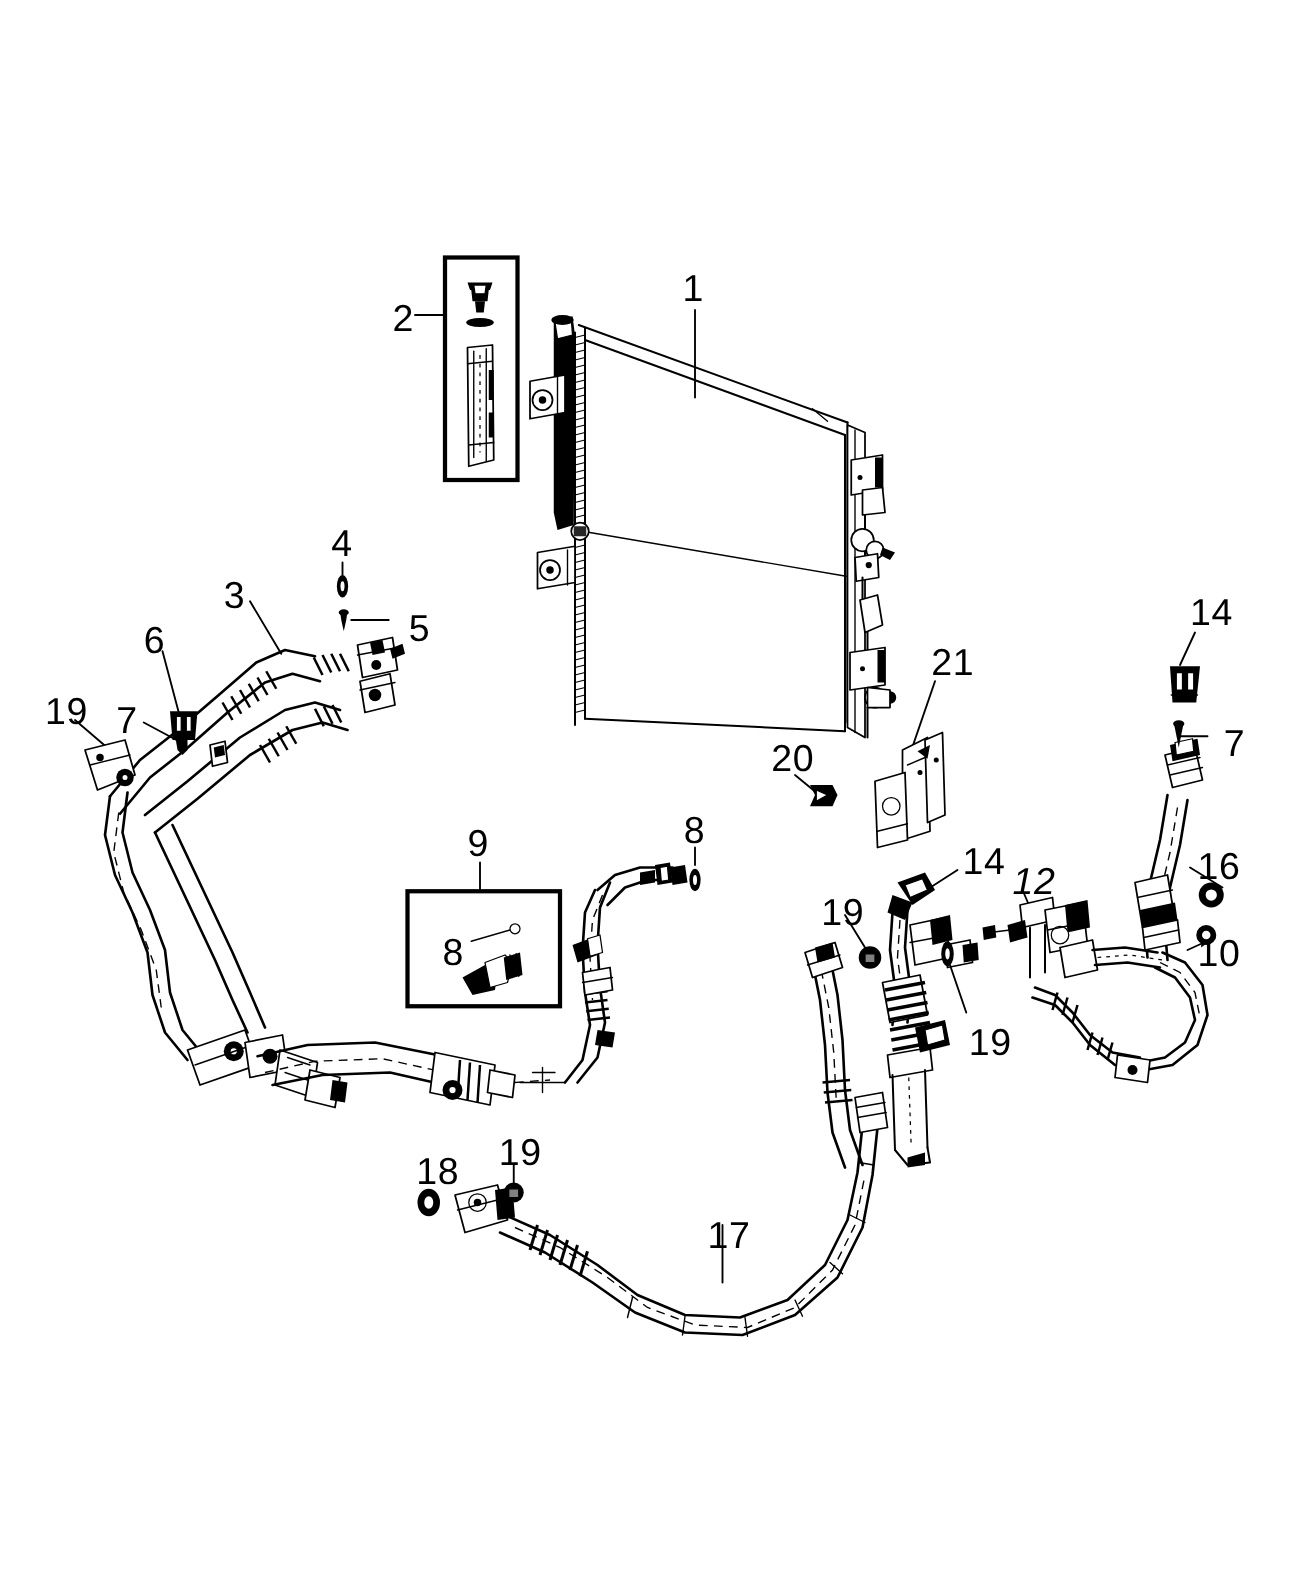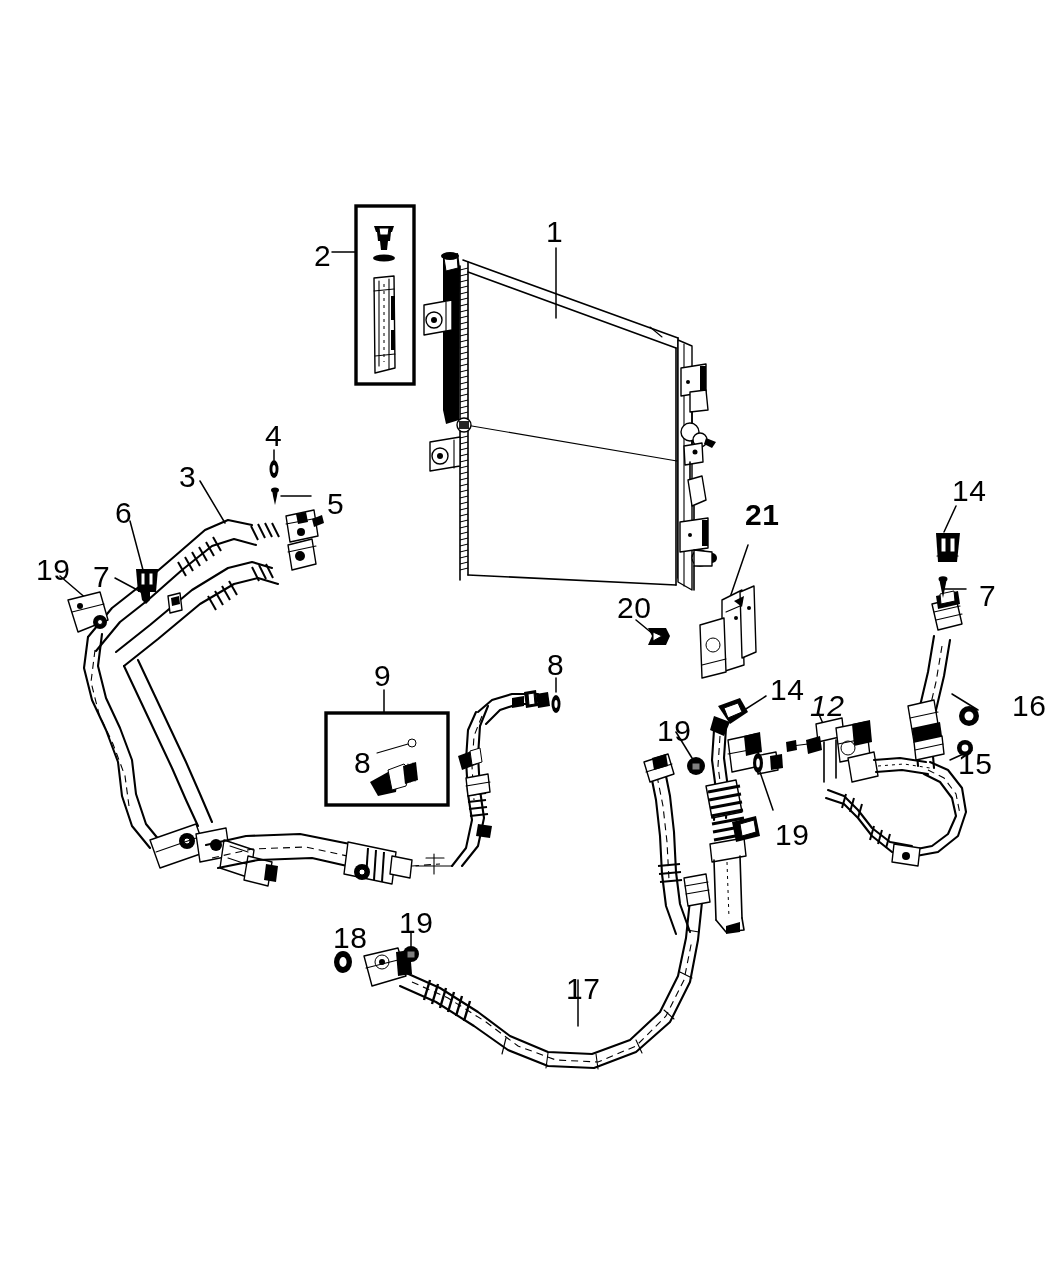--- a/index.html
+++ b/index.html
@@ -636,24 +636,24 @@
     <span class="callout-num" style="left:115px; top:498px;">6</span>
     <span class="callout-num" style="left:93px;  top:562px;">7</span>
     <span class="callout-num" style="left:547px; top:650px;">8</span>
     <span class="callout-num" style="left:354px; top:748px;">8</span>
     <span class="callout-num" style="left:374px; top:661px;">9</span>
     <span class="callout-num" style="left:770px; top:675px;">14</span>
     <span class="callout-num" style="left:775px; top:820px;">19</span>
     <span class="callout-num" style="left:810px; top:691px;font-style:italic;">12</span>
     <span class="callout-num" style="left:979px; top:581px;">7</span>
     <span class="callout-num" style="left:952px; top:476px;text-align:right;">14</span>
-    <span class="callout-num" style="left:958px; top:749px;">15</span>
-    <span class="callout-num" style="left:1012px; top:679px;margin-top:12px;">16</span>
+    <span class="callout-num" style="left:958px; top:749px;">10</span>
+    <span class="callout-num" style="left:958px; top:679px;">16</span>
     <span class="callout-num" style="left:566px; top:962px;margin-top:12px;">17</span>
     <span class="callout-num" style="left:333px; top:923px;">18</span>
     <span class="callout-num" style="left:399px; top:908px;">19</span>
     <span class="callout-num" style="left:36px;  top:555px;">19</span>
     <span class="callout-num" style="left:657px; top:716px;">19</span>
     <span class="callout-num" style="left:617px; top:593px;">20</span>
-    <span class="callout-num" style="left:745px; top:500px;font-weight:bold;">21</span>
+    <span class="callout-num" style="left:745px; top:516px;">21</span>
   </div>
 
 </div>
 
 </body></html>

